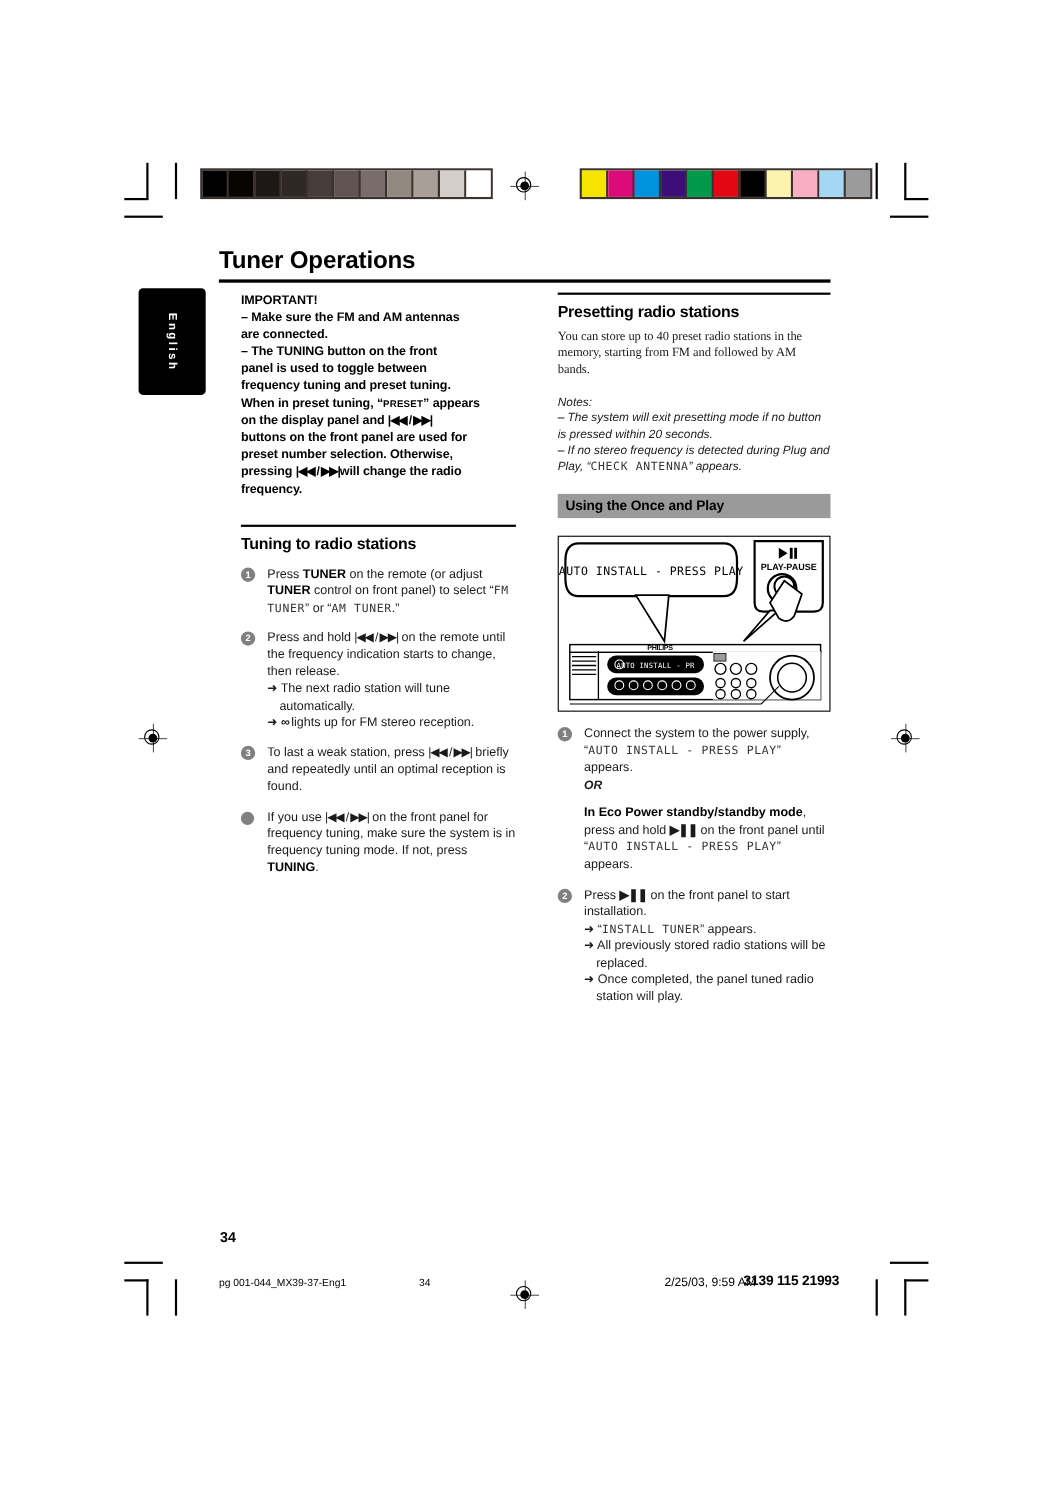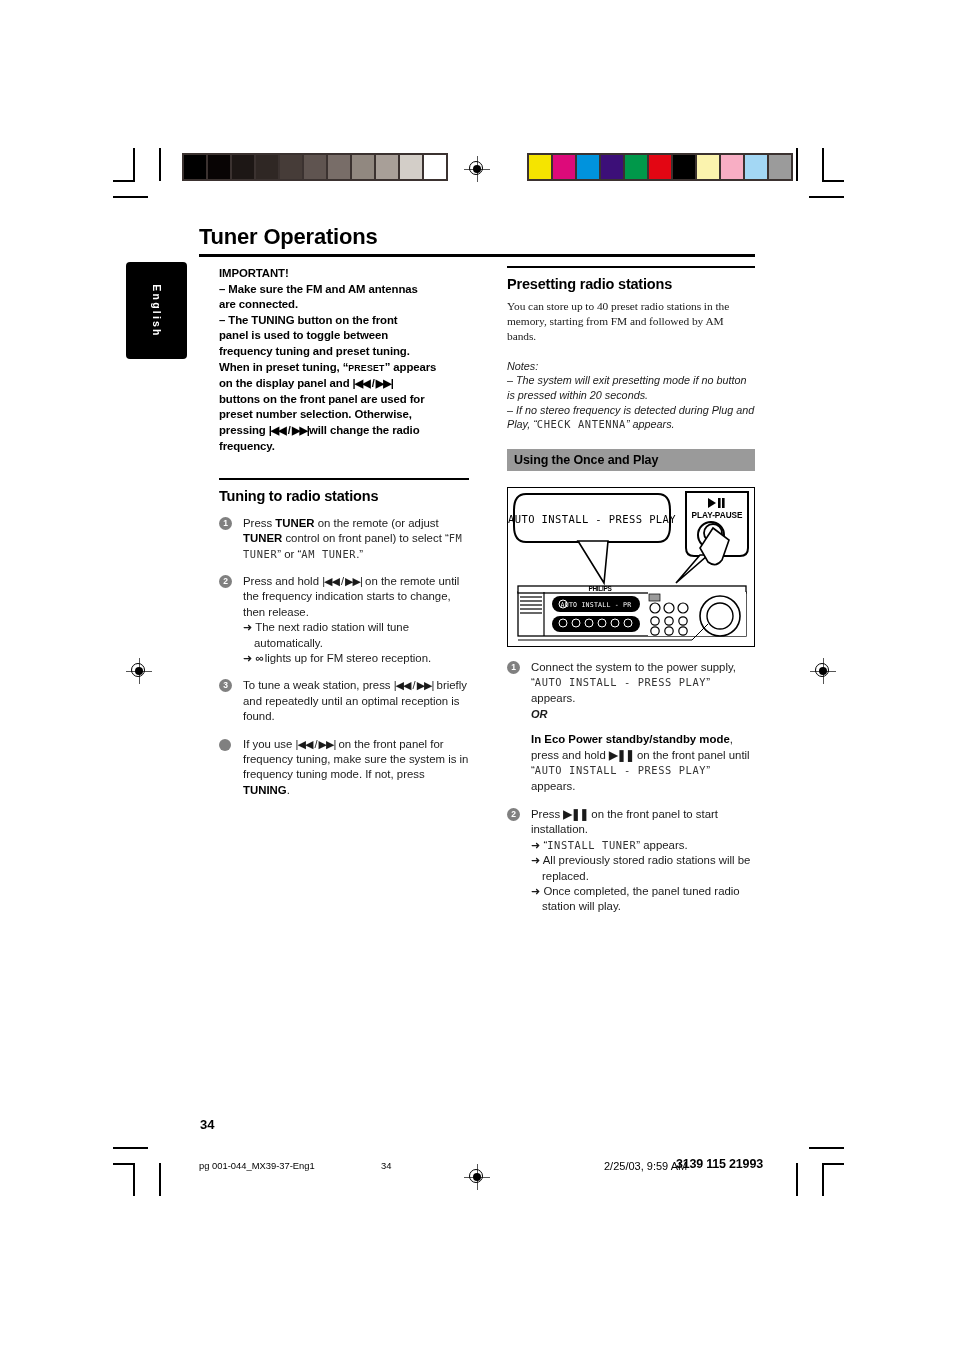--- a/index.html
+++ b/index.html
@@ -329,21 +329,21 @@
 
     <div class="step">
       <span class="bullet-num">2</span>
       <span>Press and hold </span><span class="xport">|◀◀ / ▶▶|</span><span> on the remote until the frequency indication starts to change, then release.</span>
       <span class="sub"><span class="arrow">➜</span> <span>The next radio station will tune automatically.</span></span>
       <span class="sub"><span class="arrow">➜</span> <span style="font-weight:bold;letter-spacing:-2px;">∞</span> <span>lights up for FM stereo reception.</span></span>
     </div>
 
     <div class="step">
       <span class="bullet-num">3</span>
-      <span>To tune a weak station, press </span><span class="xport">|◀◀ / ▶▶|</span><span> briefly and repeatedly until an optimal reception is found.</span>
+      <span>To last a weak station, press </span><span class="xport">|◀◀ / ▶▶|</span><span> briefly and repeatedly until an optimal reception is found.</span>
     </div>
 
     <div class="step">
       <span class="bullet-dot"></span>
       <span>If you use </span><span class="xport">|◀◀ / ▶▶|</span><span> on the front panel for frequency tuning, make sure the system is in frequency tuning mode.  If not, press </span><b class="bold">TUNING</b><span>.</span>
     </div>
 
   </div>
 
   <div class="col-right">

